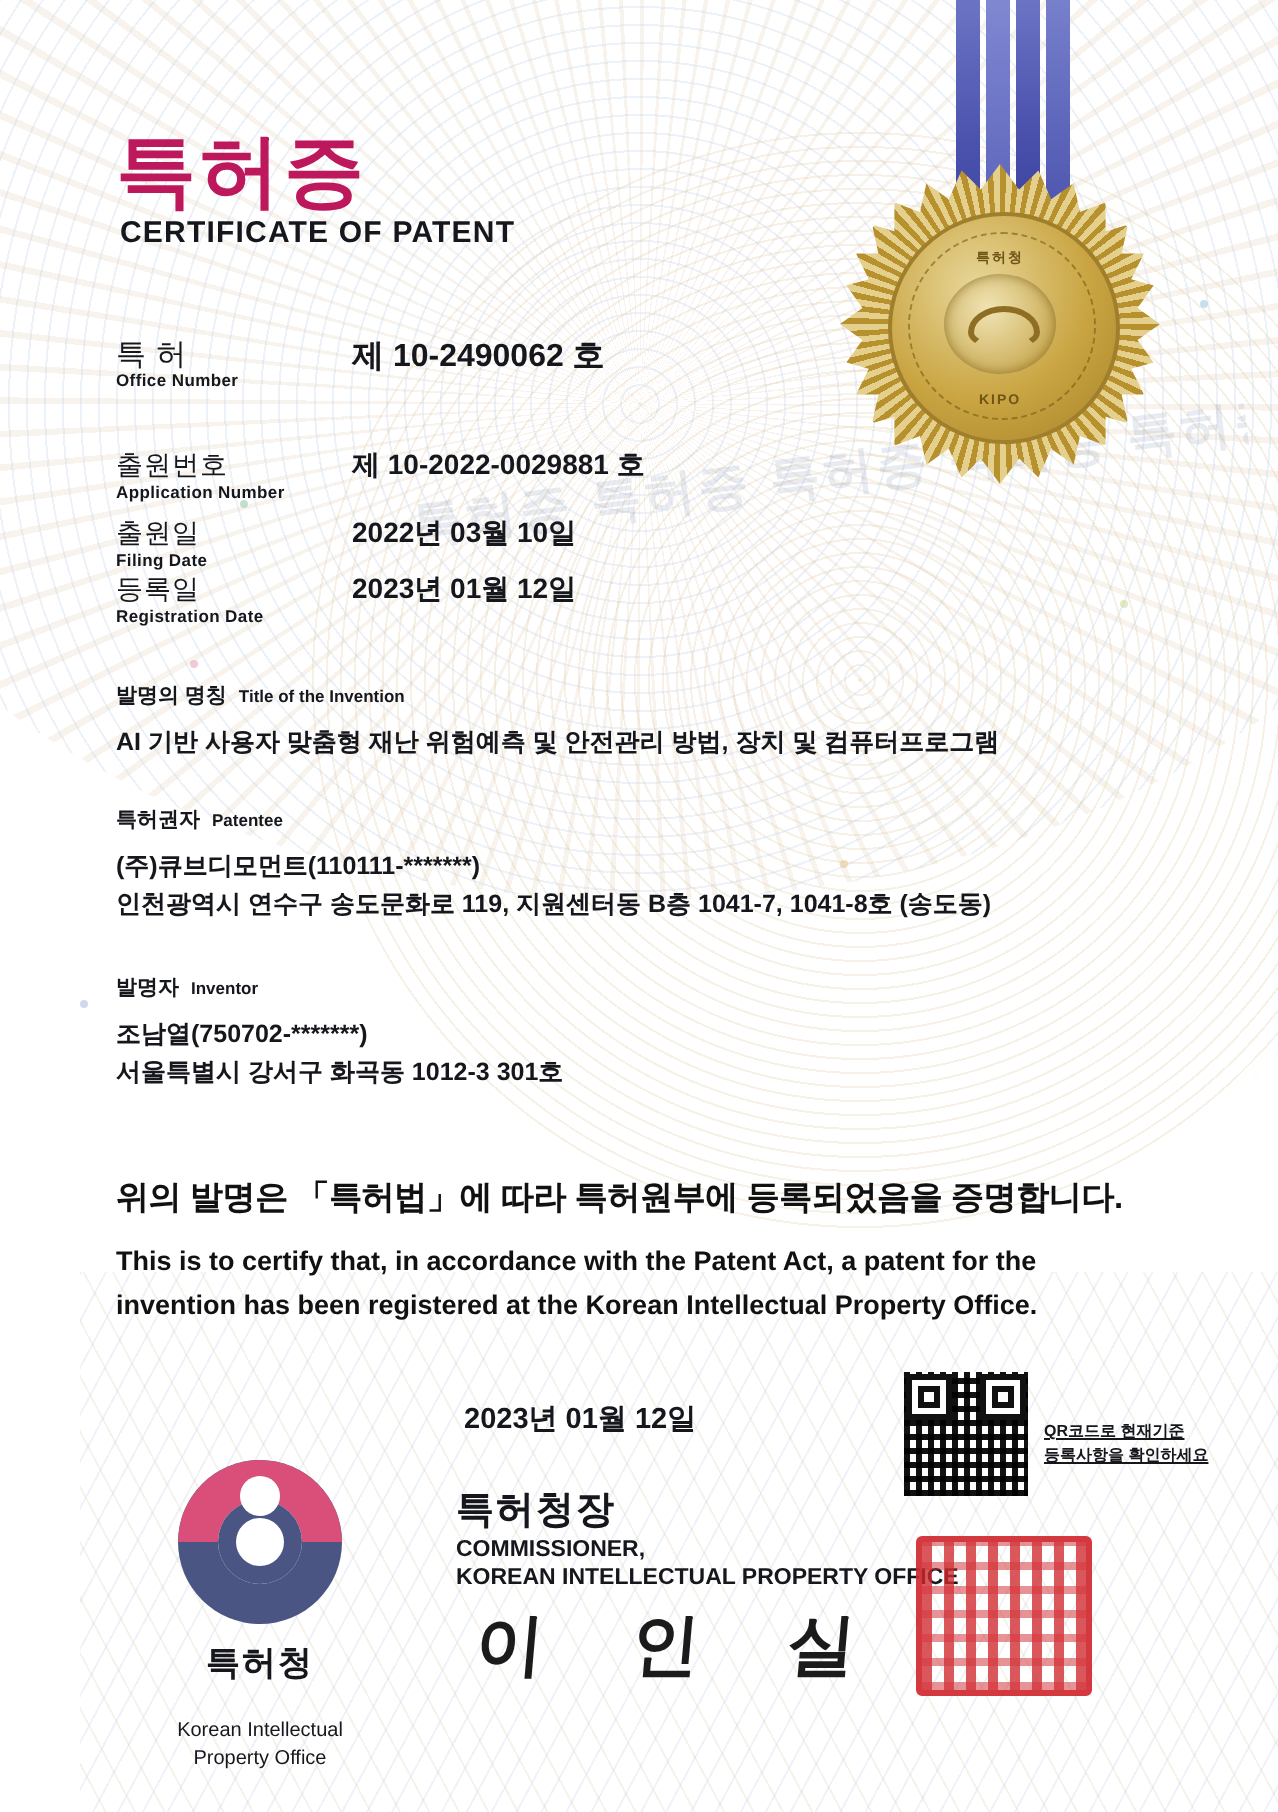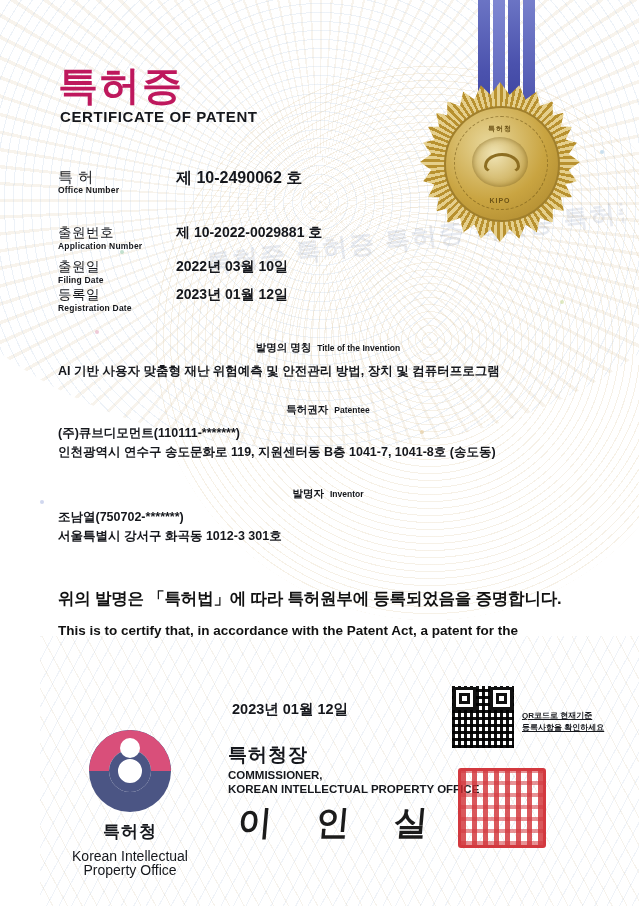--- a/index.html
+++ b/index.html
@@ -241,21 +241,20 @@
   .field.big .label-kr { font-size: 15px; }
   .field.big .value { font-size: 16px; }
 
   
   .block { position: absolute; left: 58px; width: 540px; }
   .block .head {
     font-size: 10.5px;
     font-weight: bold;
     color: #15171c;
     margin-bottom: 7px;
-    text-align: center;
   }
   .block .head .en {
     font-size: 8.5px;
     font-weight: bold;
     margin-left: 6px;
   }
   .block .line {
     font-size: 12.5px;
     font-weight: bold;
     color: #15171c;
@@ -417,22 +416,22 @@
     z-index: 3;
   }
   .kipo-kr {
     margin-top: 8px;
     font-size: 17px;
     font-weight: bold;
     color: #15171c;
     letter-spacing: 1px;
   }
   .kipo-en {
-    margin-top: 6px;
-    font-size: 14px;
+    margin-top: 16px;
+    font-size: 10px;
     line-height: 14px;
     color: #15171c;
   }
 </style>
 </head>
 <body>
 
 <div id="page">
 
   <div class="bg-layer">
@@ -510,20 +509,21 @@
     <div class="head">
       <span>발명자</span><span class="en">Inventor</span>
     </div>
     <div class="line">조남열(750702-*******)</div>
     <div class="line">서울특별시 강서구 화곡동 1012-3 301호</div>
   </div>
 
   <div class="certify-kr">위의 발명은 「특허법」에 따라 특허원부에 등록되었음을 증명합니다.</div>
   <div class="certify-en">
     <div>This is to certify that, in accordance with the Patent Act, a patent for the</div>
+    <div>invention has been registered at the Korean Intellectual Property Office.</div>
   </div>
 
   <div class="issue-date">2023년 01월 12일</div>
   <div class="commissioner-kr">특허청장</div>
   <div class="commissioner-en">
     <div>COMMISSIONER,</div>
     <div>KOREAN INTELLECTUAL PROPERTY OFFICE</div>
   </div>
   <div class="signature">이 인 실</div>
 

